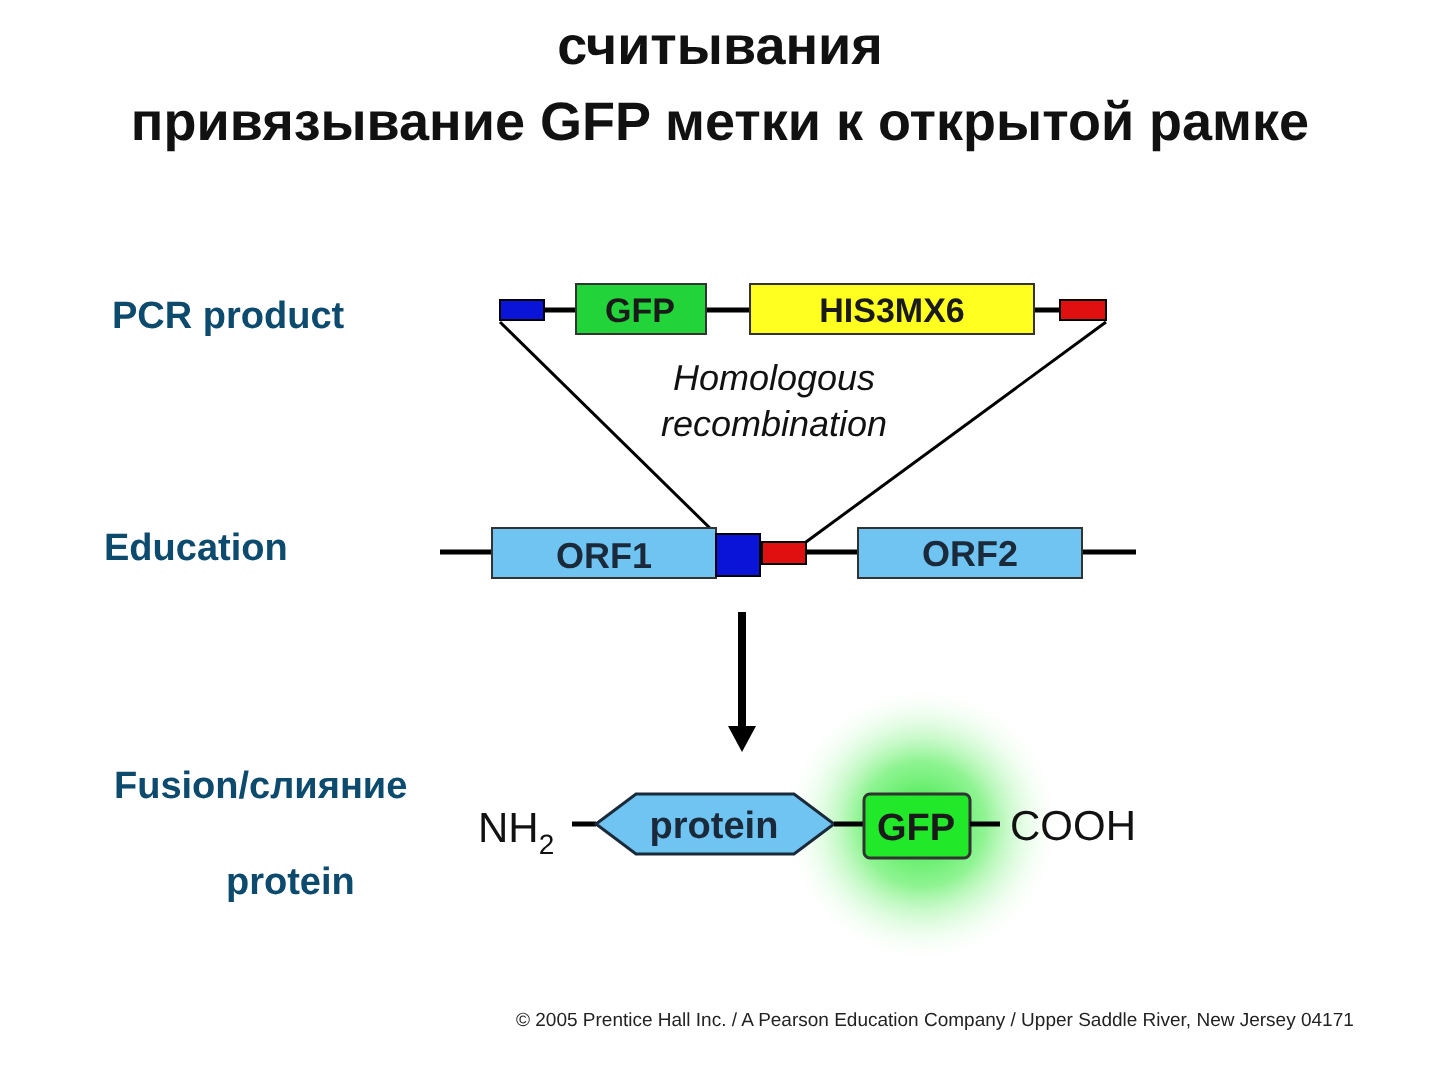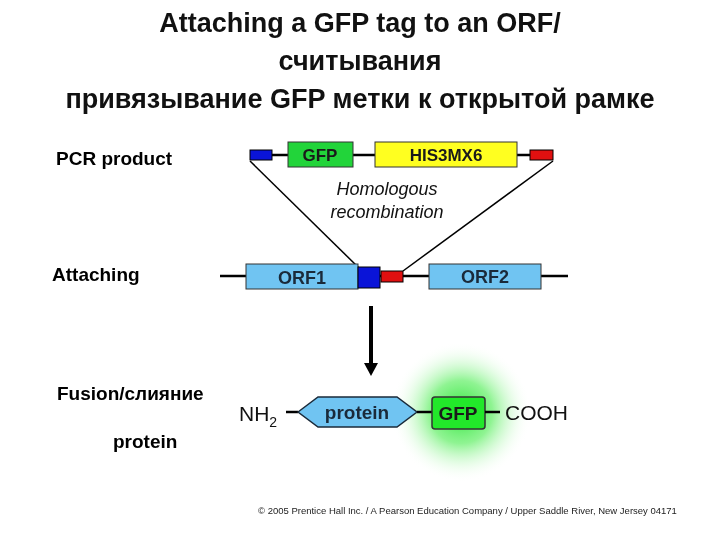--- a/index.html
+++ b/index.html
@@ -1,33 +1,32 @@
 <!DOCTYPE html>
 <html><head>
   <meta charset="utf-8">
   <style>
     html, body { margin: 0; padding: 0; background: #ffffff; }
     body { width: 720px; height: 540px; position: relative; overflow: hidden; font-family: "Liberation Sans", sans-serif; }
     .title { position: absolute; left: 0; top: 4px; width: 720px; text-align: center; font-weight: bold; font-size: 27px; line-height: 38px; color: #111; }
     .title div { white-space: nowrap; }
-    .lbl { position: absolute; font-weight: bold; font-size: 19px; color: #000000; white-space: nowrap; }
+    .lbl { position: absolute; font-weight: bold; font-size: 19px; color: #0c4a6e; white-space: nowrap; }
     svg { position: absolute; left: 0; top: 0; }
     .footer { position: absolute; left: 258px; top: 505px; font-size: 9.5px; color: #222; white-space: nowrap; }
   </style>
 </head>
 <body>
 
 <div class="title">
-  <div>Attaching a GFP tag to an ORF/</div>
   <div>считывания</div>
   <div>привязывание GFP метки к открытой рамке</div>
 </div>
 
 <div class="lbl" style="left:56px; top:148px;">PCR product</div>
-<div class="lbl" style="left:52px; top:264px;">Attaching</div>
+<div class="lbl" style="left:52px; top:264px;">Education</div>
 <div class="lbl" style="left:57px; top:383px;">Fusion/слияние</div>
 <div class="lbl" style="left:113px; top:431px;">protein</div>
 
 <svg width="720" height="540" viewBox="0 0 720 540">
   <defs>
     <radialGradient id="glow" cx="50%" cy="50%" r="50%">
       <stop offset="0%" stop-color="#2ee63a" stop-opacity="1"></stop>
       <stop offset="45%" stop-color="#6af06e" stop-opacity="0.75"></stop>
       <stop offset="100%" stop-color="#ffffff" stop-opacity="0"></stop>
     </radialGradient>

